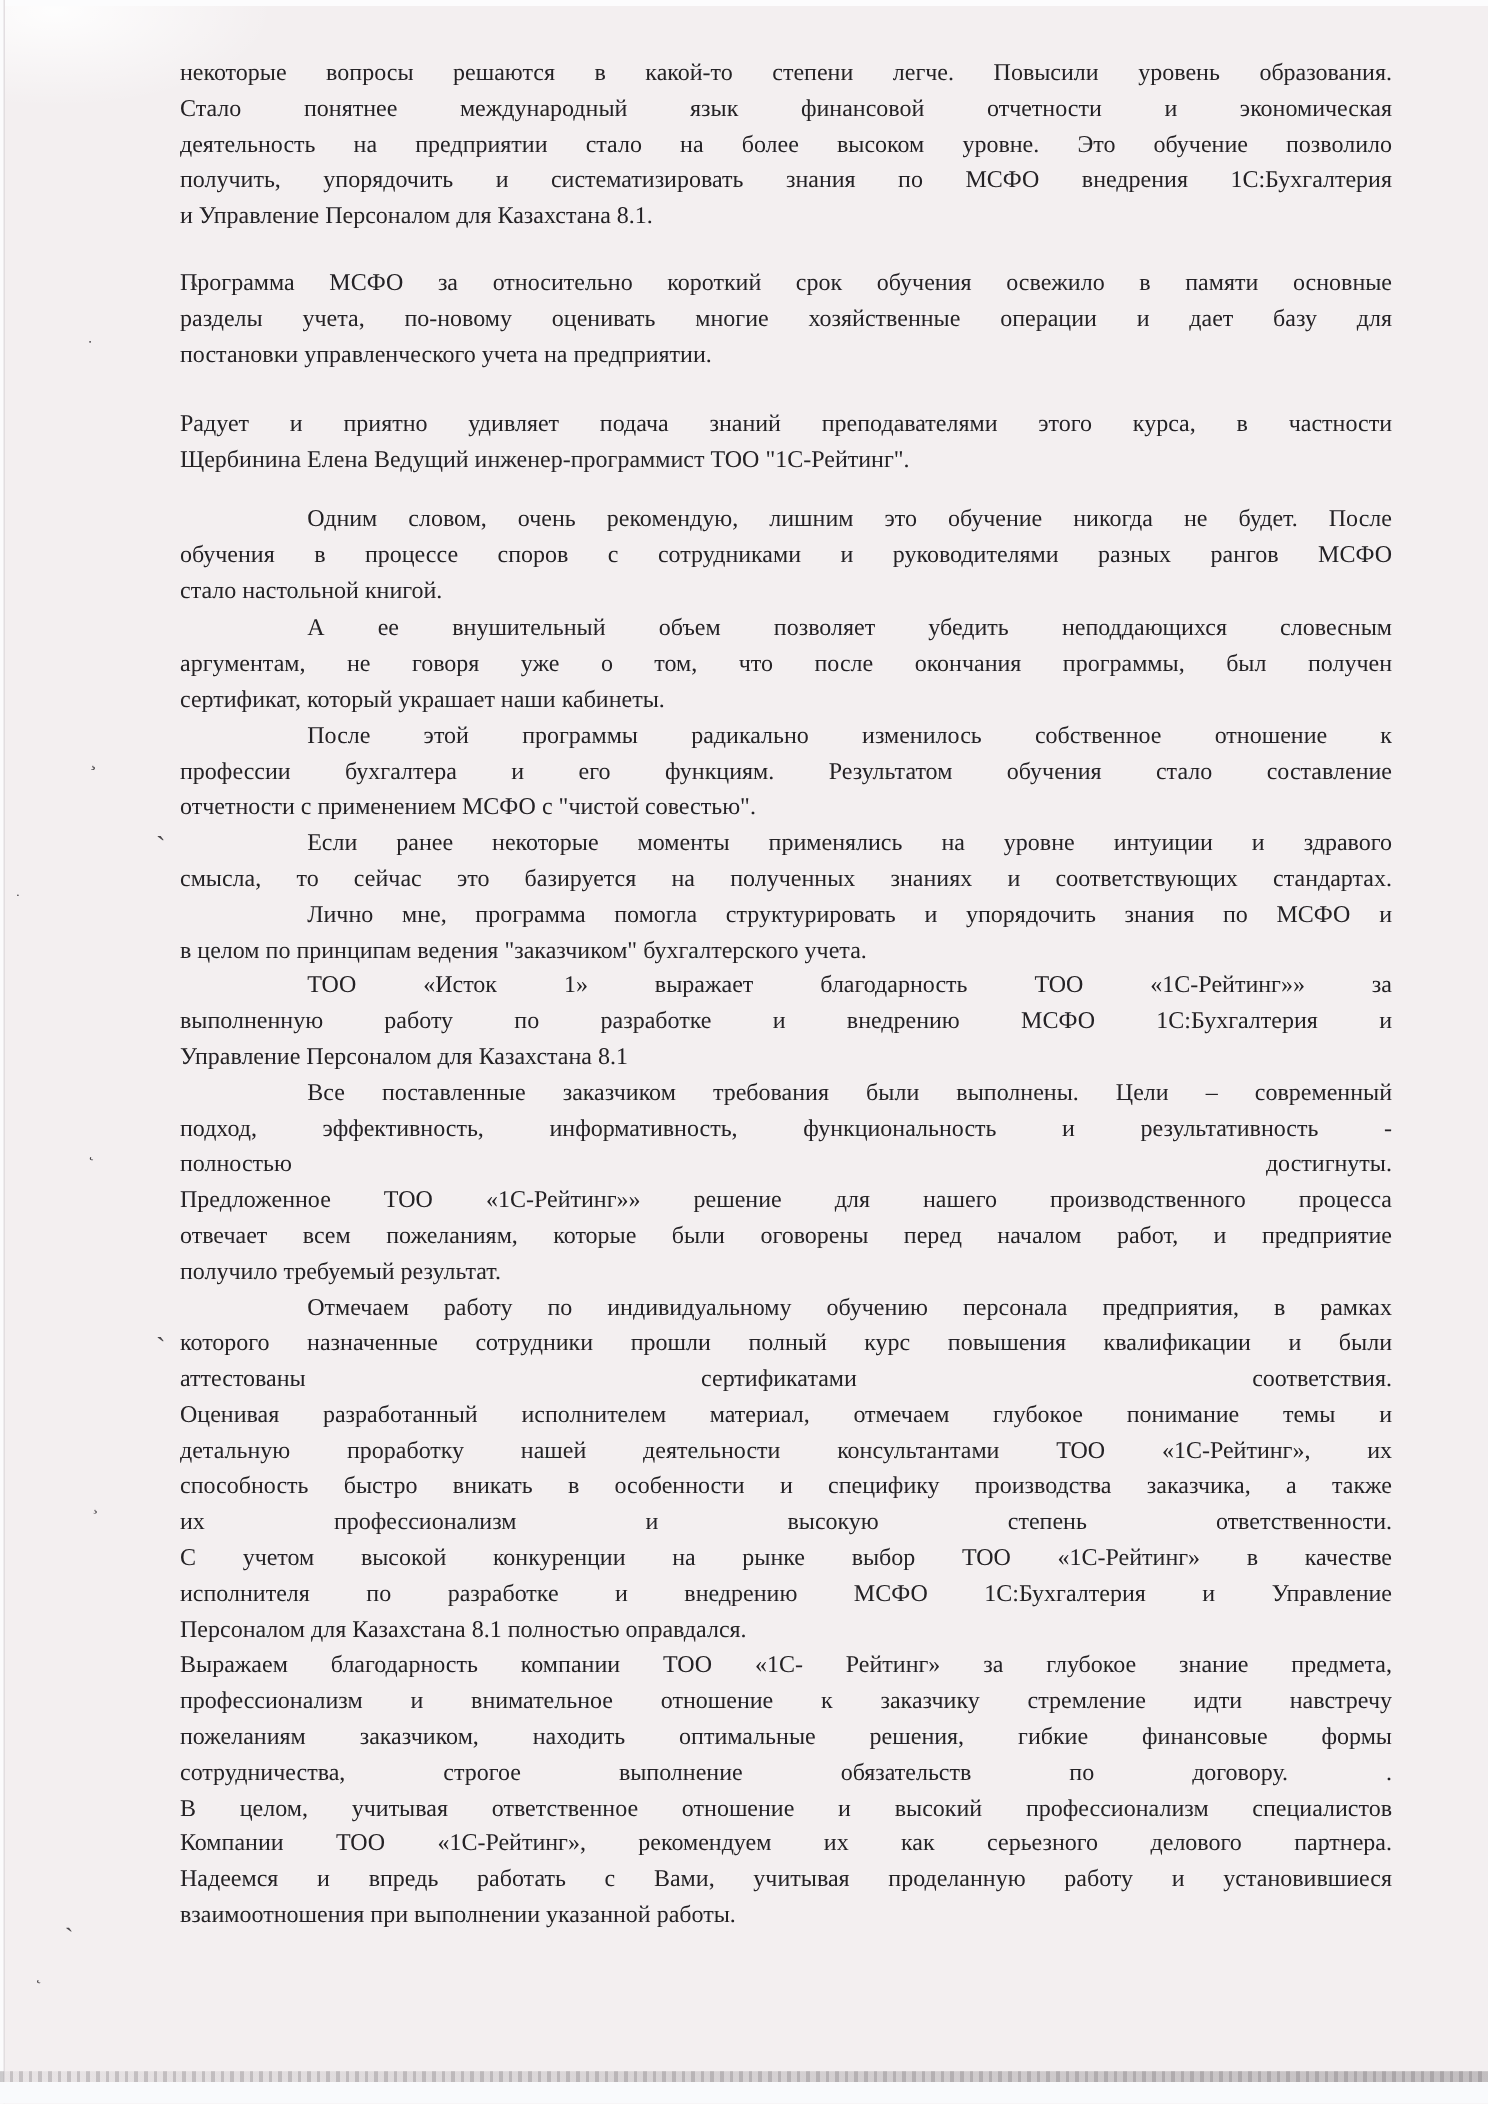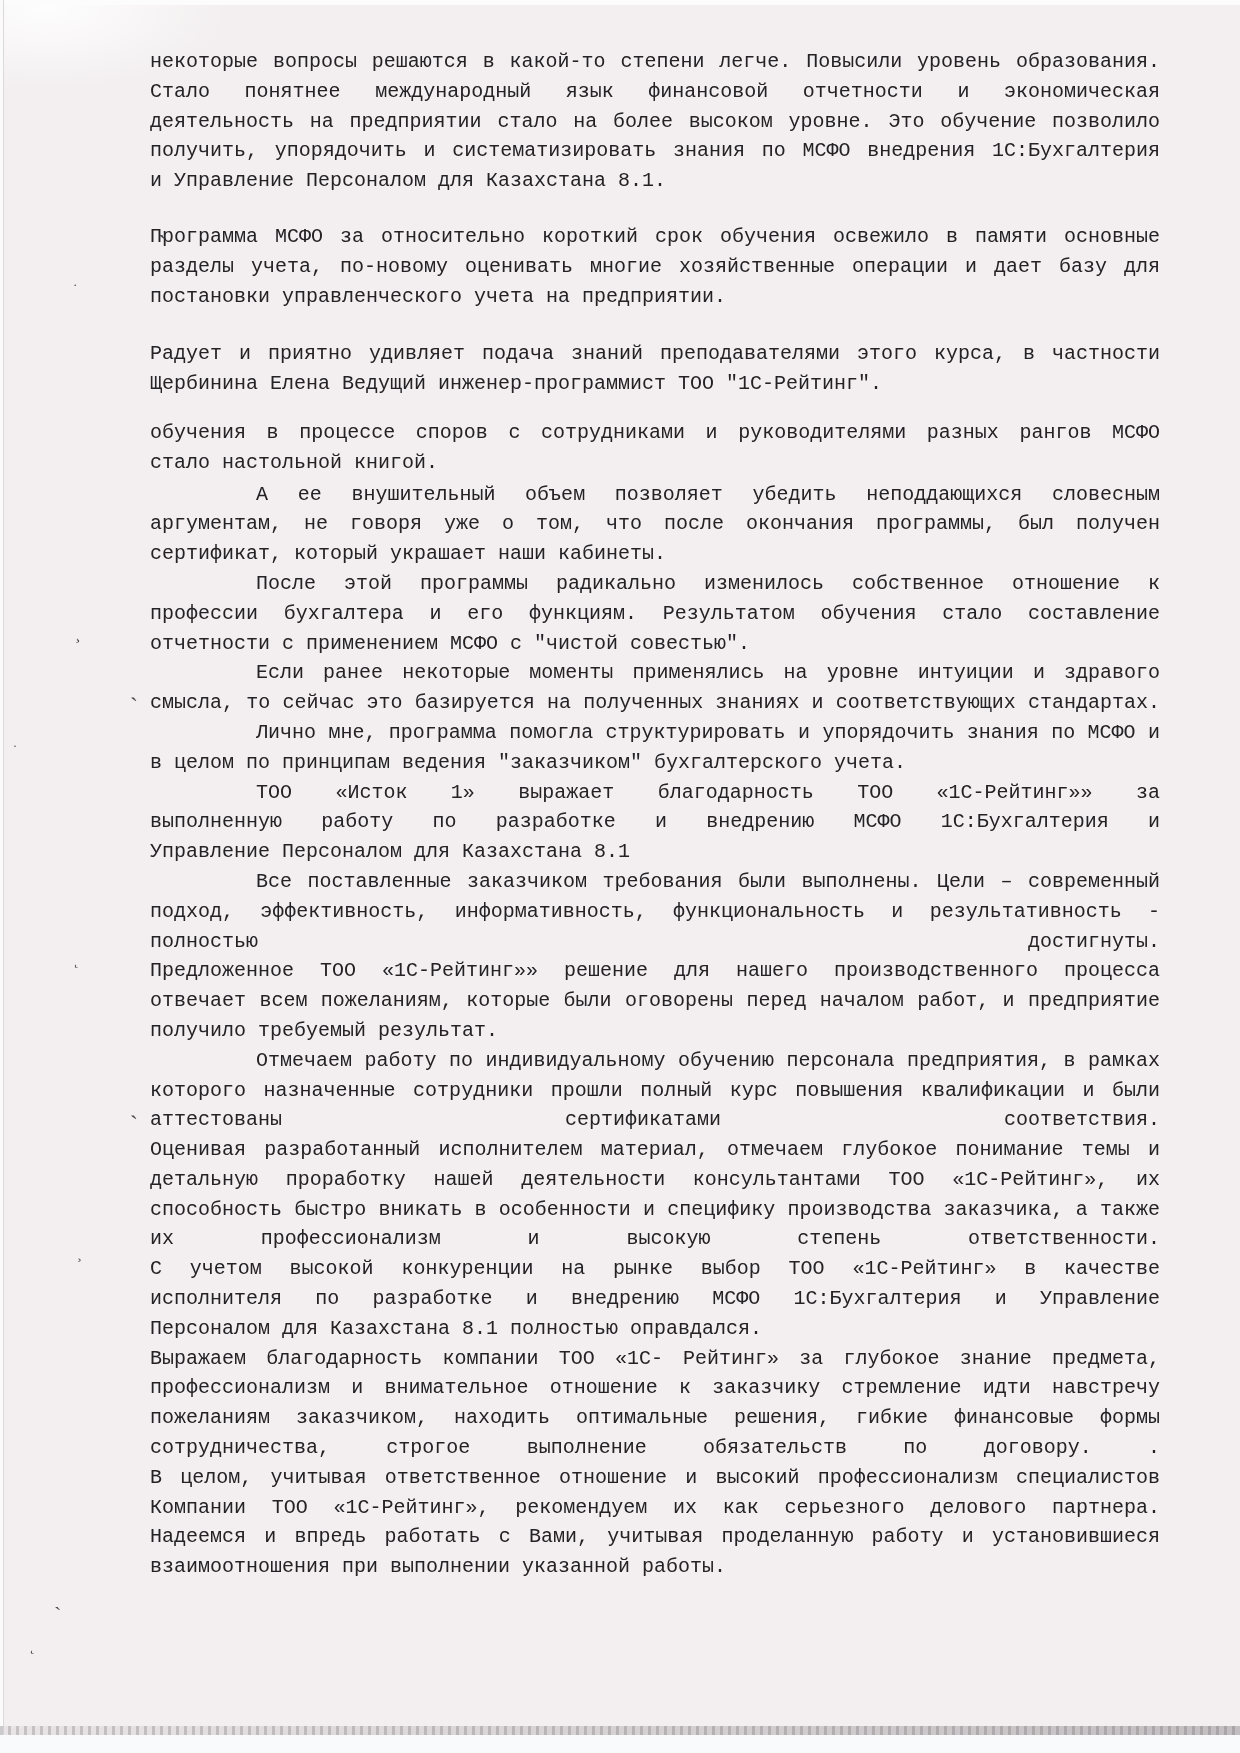--- a/index.html
+++ b/index.html
@@ -20,21 +20,20 @@
     background:
       linear-gradient(90deg,rgba(110,104,108,0.04),rgba(95,90,94,0.30)),
       repeating-linear-gradient(90deg,rgba(105,100,104,0.30) 0 3px,rgba(105,100,104,0.04) 3px 8px);}
   .bottom-strip{position:absolute;left:0;top:1735px;width:1240px;height:18px;background:#f9fafc;}
   
   #text-block{
     position:absolute;
     left:150px;top:47px;width:1010px;
     font-size:20px;
     line-height:29.8px;
-    font-family:Liberation Mono, monospace;
   }
   .para{margin:0;}
   .line{width:100%;white-space:normal;}
   .line.j{text-align:justify;text-align-last:justify;}
   .line.l{text-align:left;text-align-last:left;}
   .line.first-indent{padding-left:106px;box-sizing:border-box;}
   .artifact{position:absolute;color:#4a474a;line-height:1;user-select:none;}
 </style>
 </head>
 <body>
@@ -55,20 +54,21 @@
       <div class="para" style="margin-top: 26px;">
         <div class="line j">Программа МСФО за относительно короткий срок обучения освежило в памяти основные</div>
         <div class="line j">разделы учета, по-новому оценивать многие хозяйственные операции и дает базу для</div>
         <div class="line l">постановки управленческого учета на предприятии.</div>
       </div>
       <div class="para" style="margin-top: 28px;">
         <div class="line j">Радует и приятно удивляет подача знаний преподавателями этого курса, в частности</div>
         <div class="line l">Щербинина Елена  Ведущий инженер-программист  ТОО "1С-Рейтинг".</div>
       </div>
       <div class="para" style="margin-top: 19px;">
+        <div class="line j first-indent">Одним словом, очень рекомендую, лишним это обучение никогда не будет. После</div>
         <div class="line j">обучения в процессе споров с сотрудниками и руководителями разных рангов МСФО</div>
         <div class="line l">стало настольной книгой.</div>
       </div>
       <div class="para" style="margin-top: 2px;">
         <div class="line j first-indent">А ее внушительный объем позволяет убедить неподдающихся словесным</div>
         <div class="line j">аргументам, не говоря уже о том, что после окончания программы, был получен</div>
         <div class="line l">сертификат, который украшает наши  кабинеты.</div>
       </div>
       <div class="para">
         <div class="line j first-indent">После этой программы радикально изменилось собственное отношение к</div>

